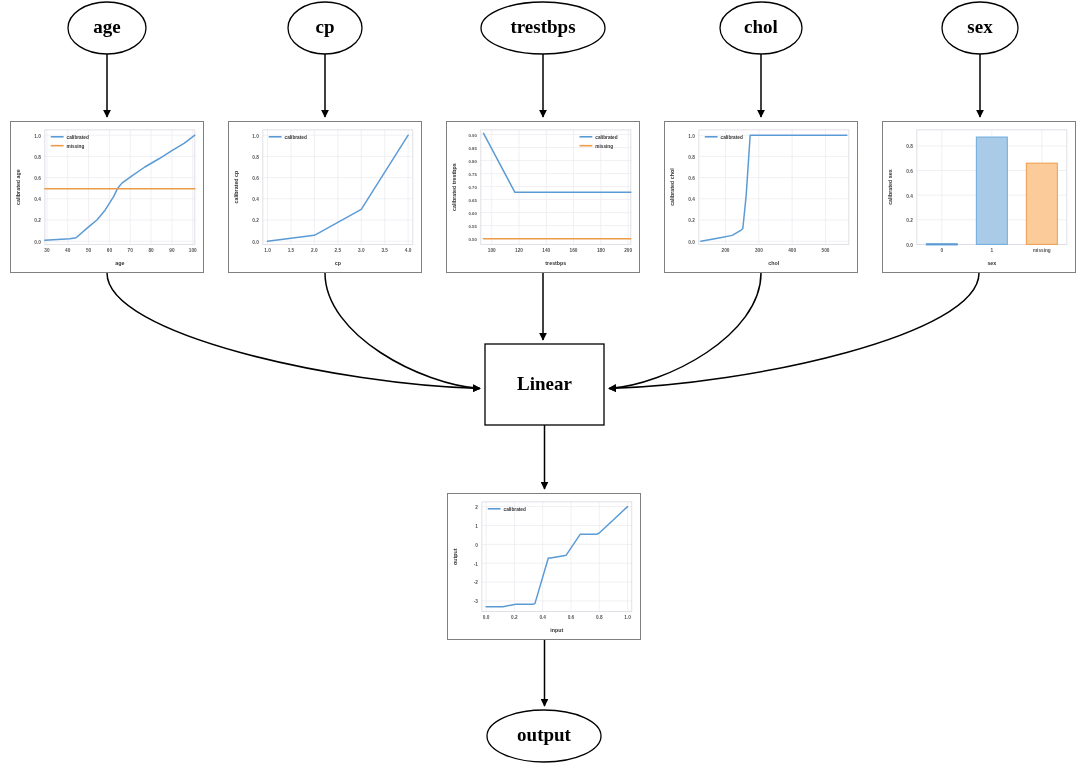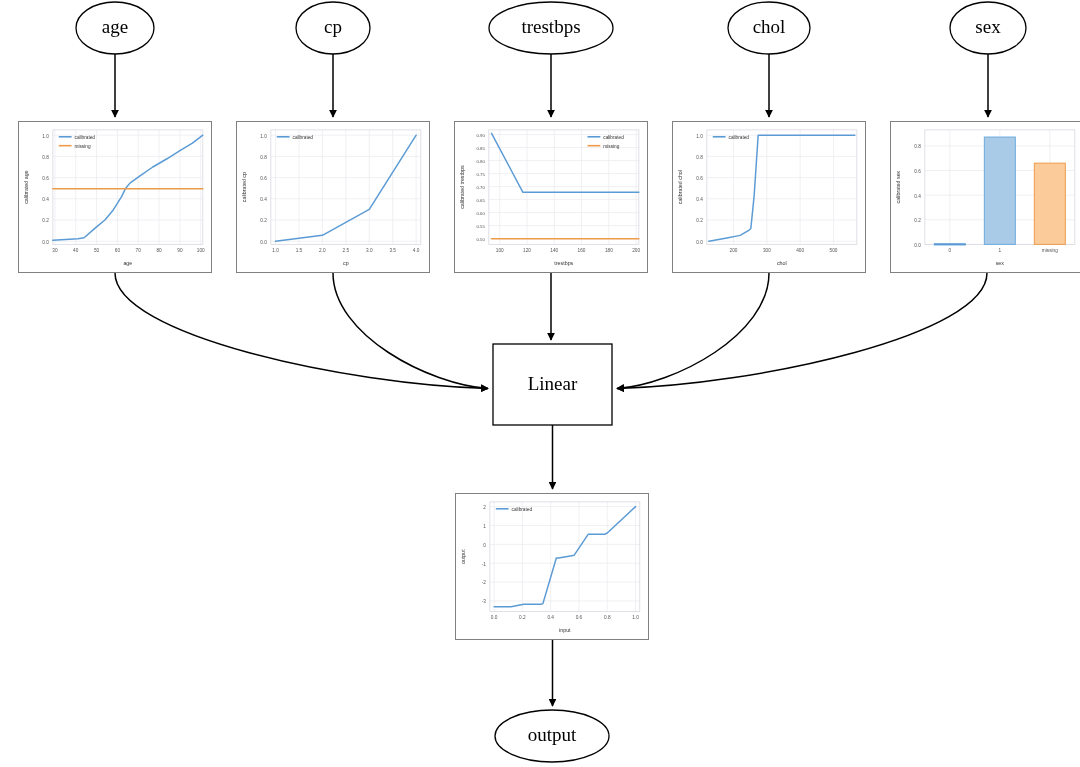--- a/index.html
+++ b/index.html
@@ -1,18 +1,18 @@
 <!DOCTYPE html>
 <html><head>
 <meta charset="utf-8">
 <style>
   html,body{margin:0;padding:0;background:#ffffff;}
   body{width:1080px;height:767px;position:relative;
        font-family:"Liberation Serif",serif;overflow:hidden;}
-  #stage{position:absolute;left:12px;top:0;width:896px;height:767px;}
+  #stage{position:absolute;left:4px;top:0;width:896px;height:767px;font-weight:bold;}
   .gsvg{position:absolute;left:0;top:0;width:1080px;height:767px;}
   .node-label{font-family:"Liberation Serif",serif;font-size:19px;fill:#000;
               text-anchor:middle;dominant-baseline:middle;}
   .plotcard{position:absolute;background:#ffffff;border:1.6px solid #808080;
             box-sizing:border-box;}
   .plotsvg{display:block;width:100%;height:100%;}
   .tick{font-family:"Liberation Sans",sans-serif;fill:#555;}
   .axlab{font-family:"Liberation Sans",sans-serif;fill:#333;}
   .leglab{font-family:"Liberation Sans",sans-serif;fill:#333;}
   .grid{stroke:#e9e9ef;stroke-width:.7;}

